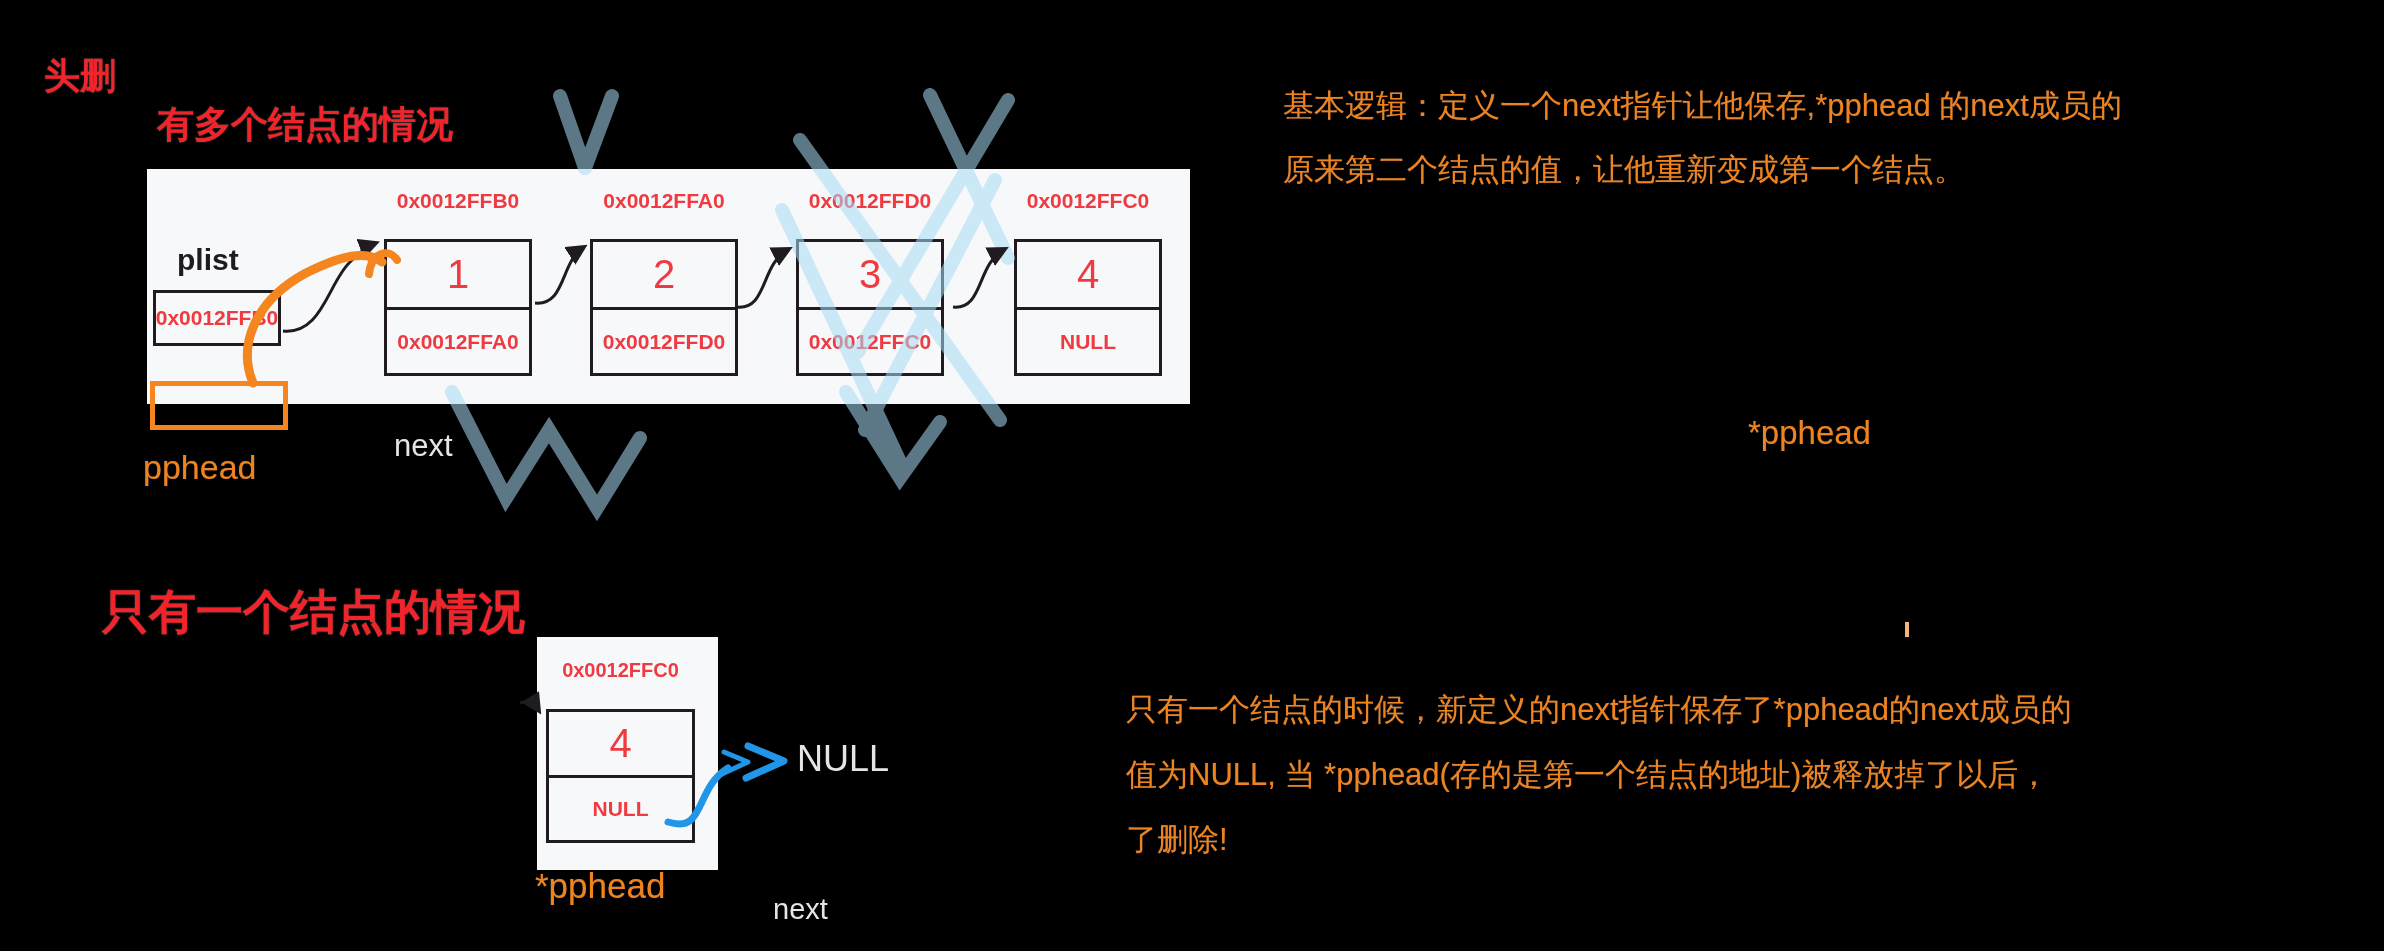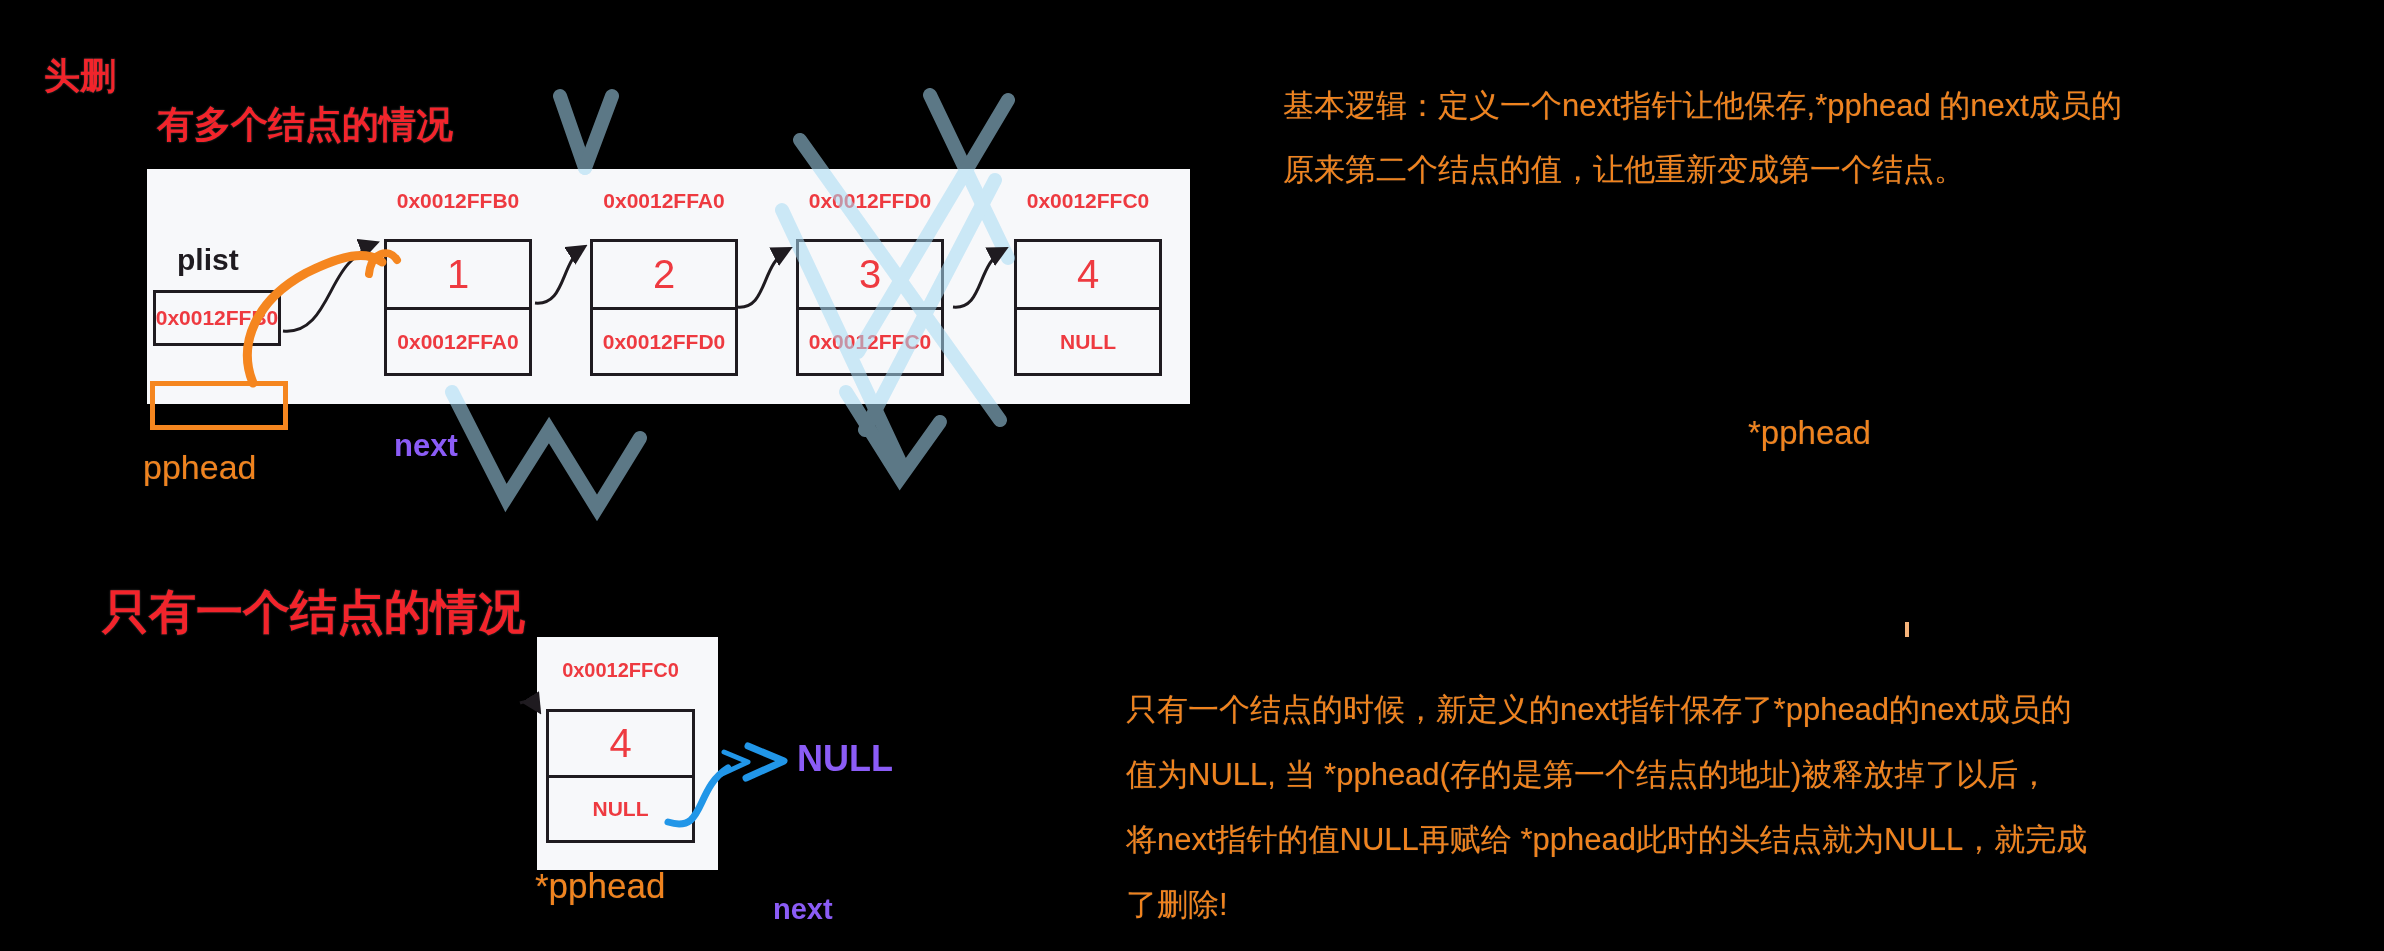--- a/index.html
+++ b/index.html
@@ -1,21 +1,21 @@
 <!DOCTYPE html>
 <html><head>
 <meta charset="utf-8">
 <style>
   html,body{margin:0;padding:0;background:#000;}
   body{position:relative;width:2384px;height:951px;overflow:hidden;
        font-family:"Liberation Sans",sans-serif;}
   .abs{position:absolute;}
   .red-title{color:#f2242b;font-weight:bold;text-shadow:0 0 2px rgba(255,255,255,.28);white-space:nowrap;}
   .orange-text{color:#f0831e;font-weight:normal;text-shadow:0 0 1px rgba(255,255,255,.25);white-space:nowrap;}
-  .blue-text{color:#8b5cf6;font-weight:bold;white-space:nowrap;}
+  .blue-text{color:#e5e5e5;font-weight:normal;white-space:nowrap;}
   .panel{position:absolute;background:#f7f8fa;}
   .node{position:absolute;border:3px solid #1f1b20;background:transparent;box-sizing:border-box;}
   .cellv{display:flex;align-items:center;justify-content:center;
          border-bottom:3px solid #1f1b20;box-sizing:border-box;
          color:#ee3a40;font-size:40px;}
   .celln{display:flex;align-items:center;justify-content:center;
          color:#ee3a40;font-size:21px;font-weight:bold;}
   .addr-label{position:absolute;text-align:center;color:#ee3a40;
               font-size:21px;font-weight:bold;white-space:nowrap;}
   .plist-box{position:absolute;border:3px solid #1f1b20;box-sizing:border-box;
@@ -85,21 +85,20 @@
 
 <div class="abs blue-text" style="left:797px;top:738px;font-size:36px;">NULL</div>
 
 <div class="abs orange-text" style="left:535px;top:866px;font-size:35px;">*pphead</div>
 
 <div class="abs blue-text" style="left:773px;top:893px;font-size:29px;">next</div>
 
 <div class="abs" style="left:1126px;top:684px;">
   <div class="para-line orange-text" style="height:65px;">只有一个结点的时候，新定义的next指针保存了*pphead的next成员的</div>
   <div class="para-line orange-text" style="height:65px;">值为NULL, 当 *pphead(存的是第一个结点的地址)被释放掉了以后，</div>
-  <div class="para-line orange-text" style="height:65px;">将next指针的值NULL再赋给 *pphead此时的头结点就为NULL，就完成</div>
   <div class="para-line orange-text" style="height:65px;">了删除!</div>
 </div>
 
 <div class="abs" style="left:1905px;top:622px;width:4px;height:15px;background:#f5b37a;"></div>
 
 <svg width="2384" height="951" viewBox="0 0 2384 951">
   <defs>
     <marker id="ah" viewBox="0 0 10 10" refX="8" refY="5" markerWidth="7" markerHeight="7" orient="auto-start-reverse">
       <path d="M0,0 L10,5 L0,10 z" fill="#1f1b20"></path>
     </marker>

